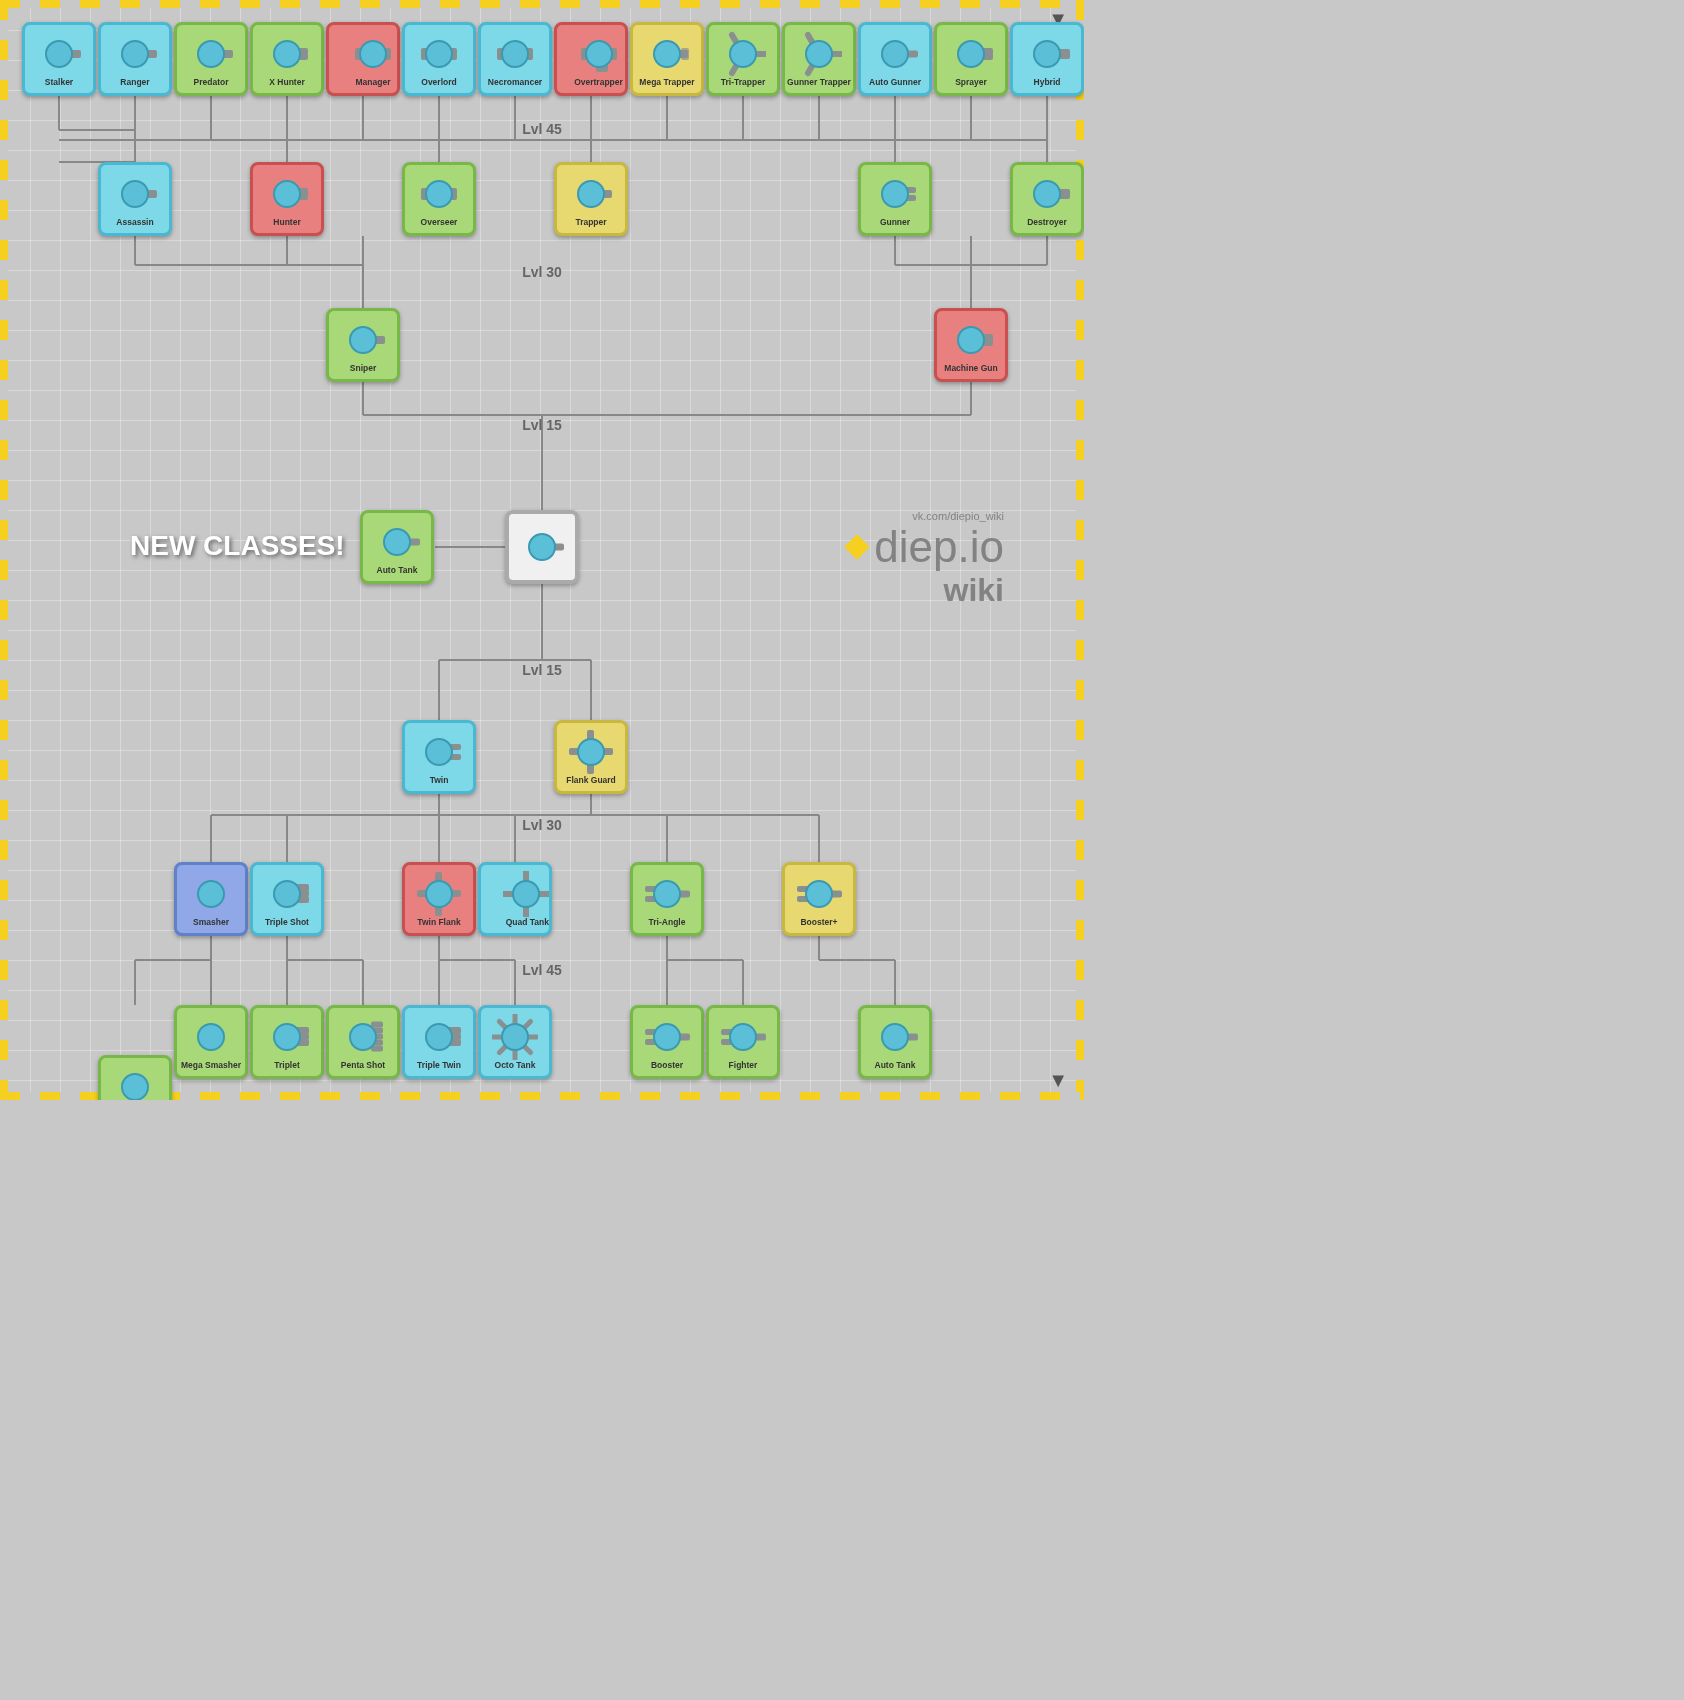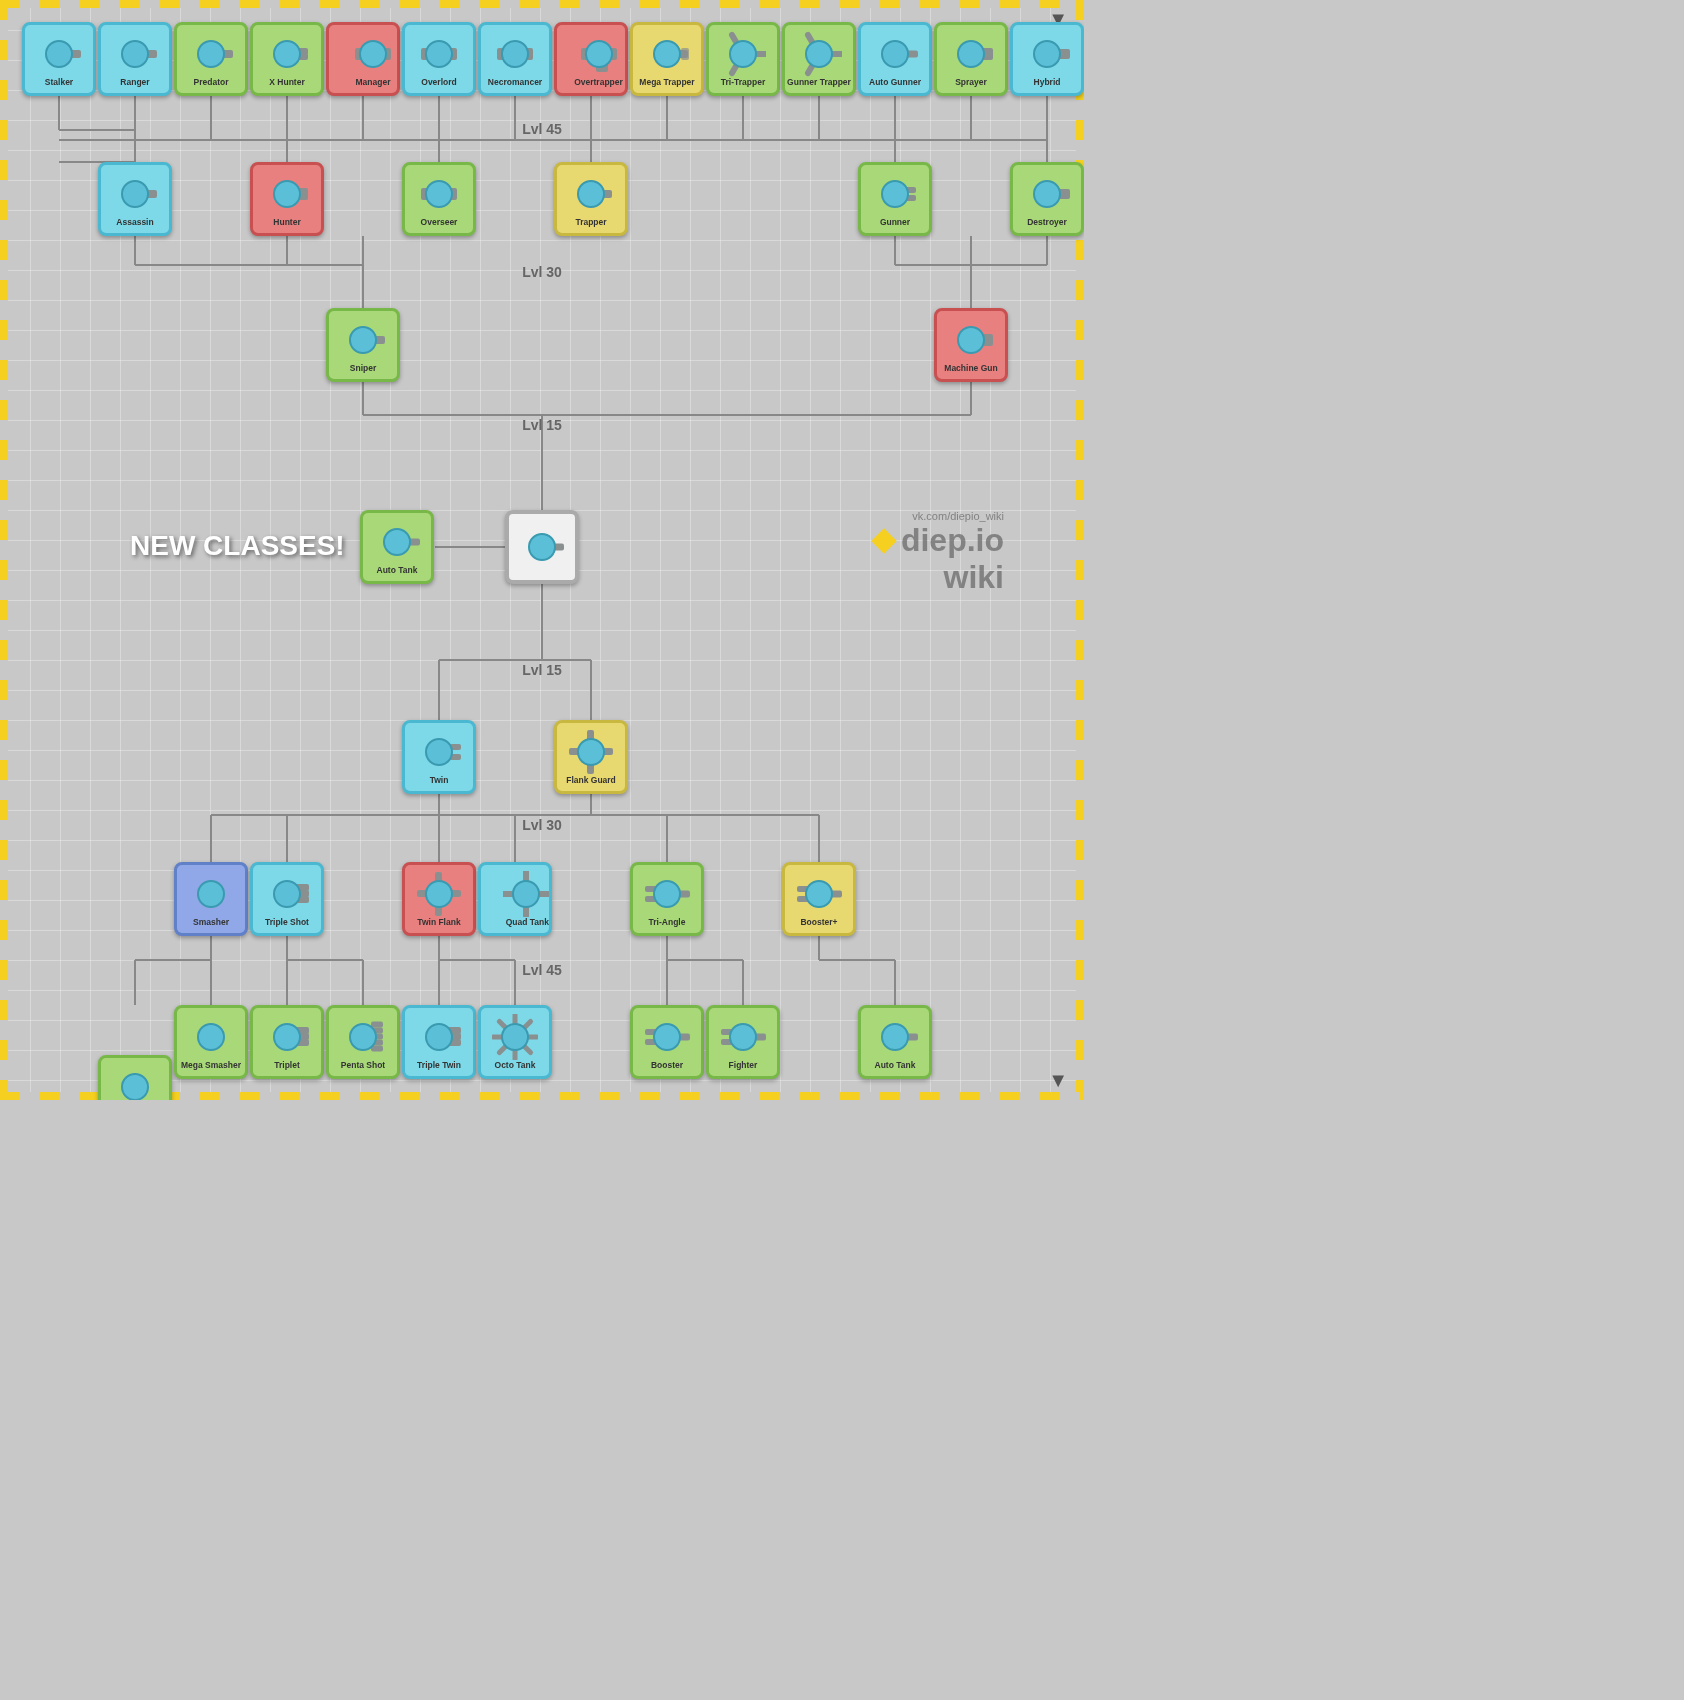--- a/index.html
+++ b/index.html
@@ -249,21 +249,21 @@
 
     <text x="542" y="975" text-anchor="middle" fill="#666" font-size="14" font-weight="bold">Lvl 45</text>
   </svg>
 
   <div class="new-classes" style="left:130px; top:530px;">NEW CLASSES!</div>
 
   <div class="wiki-watermark" style="right:80px; top:510px;">
     <div class="small">vk.com/diepio_wiki</div>
     <div style="display:flex; align-items:center; justify-content:flex-end;">
       <div class="yellow-diamond" style="position:relative; transform:rotate(45deg); margin-right:8px;"></div>
-      <div style="font-size:32px; font-weight:bold; color:rgba(100,100,100,0.7);">diep.io</div>
+      <div style="font-size:44px; font-weight:normal; color:rgba(100,100,100,0.7);">diep.io</div>
     </div>
     <div style="font-size:32px; font-weight:bold; color:rgba(100,100,100,0.7);">wiki</div>
   </div>
 
   <div class="down-arrow" style="right:16px; top:8px;">▼</div>
   <div class="down-arrow" style="right:16px; bottom:8px;">▼</div>
 
 <div class="tank-card" style="left: 22px; top: 22px; background-color: rgb(125, 216, 232); border-color: rgb(74, 184, 208);">
       <div class="tank-icon">
         <svg class="tank-svg" viewBox="0 0 46 46" xmlns="http://www.w3.org/2000/svg">

